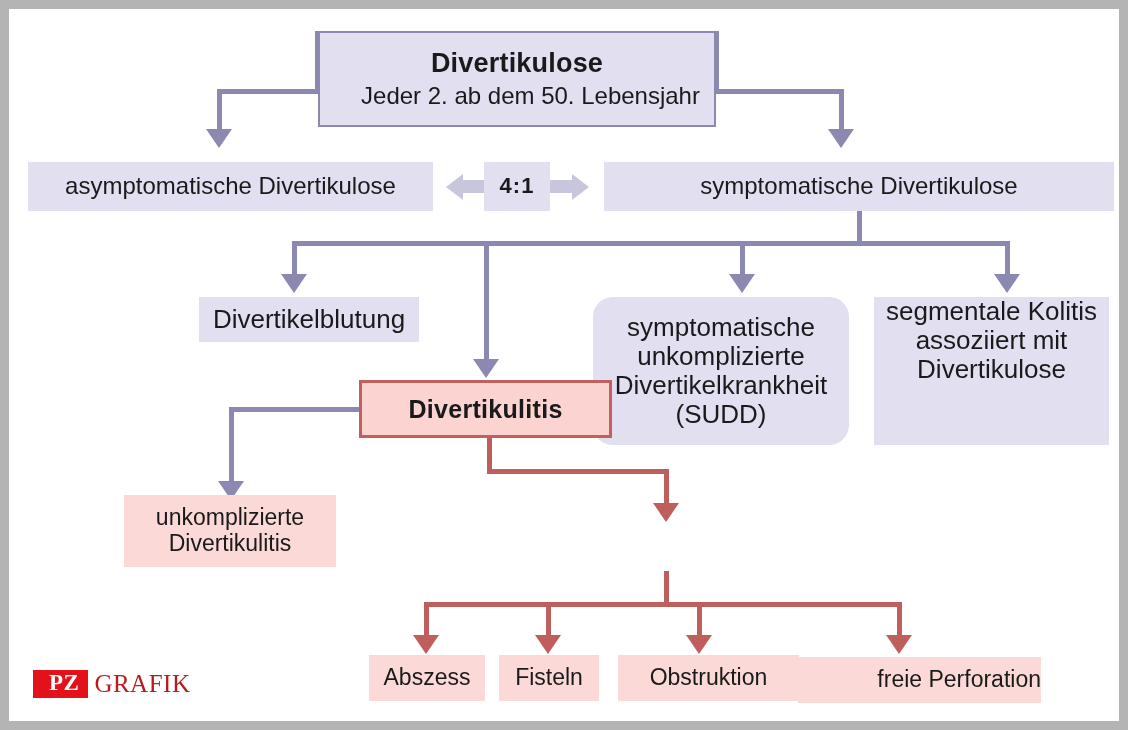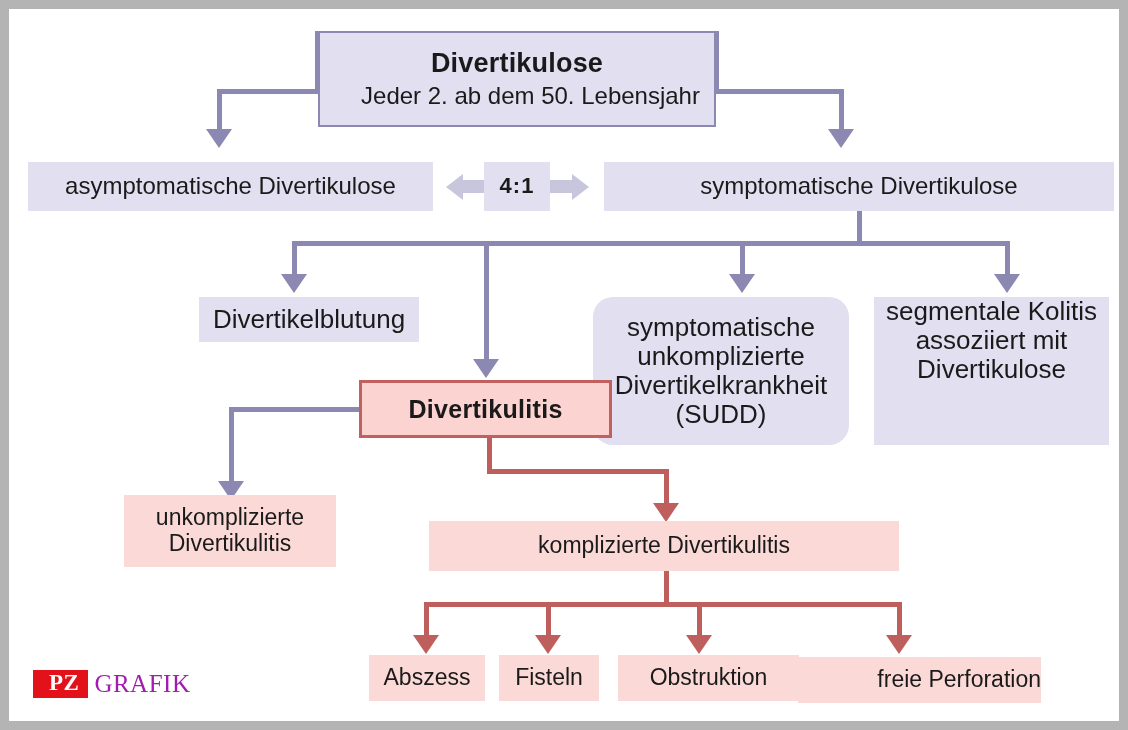--- a/index.html
+++ b/index.html
@@ -61,21 +61,21 @@
 
   
   #logo{position:absolute;z-index:8;display:flex;align-items:center;}
   #logo .pz{
     background:#e3121a;color:#ffffff;
     font-family:"Liberation Serif", serif;font-weight:bold;
     font-size:23px;padding:1px 9px 2px 16px;letter-spacing:.5px;
     line-height:1.05;
   }
   #logo .grafik{
-    color:#a21caf;font-family:"Liberation Serif", serif;
+    color:#b91c1c;font-family:"Liberation Serif", serif;
     font-size:25px;letter-spacing:.5px;margin-left:6px;
   }
 </style>
 </head>
 <body>
 
 <div id="frame">
   <div id="canvas">
 
     <div class="node titlebox" style="left:309px;top:22px;width:398px;height:96px;">
@@ -152,23 +152,20 @@
     <div class="ln rv" style="left:478px;top:429px;width:5px;height:35px;"></div>
     <div class="ln rv" style="left:478px;top:460px;width:182px;height:5px;"></div>
     <div class="ln rv" style="left:655px;top:460px;width:5px;height:38px;"></div>
     <div class="ah ah-down-r" style="left:644px;top:494px;"></div>
 
     <div class="node pink t-row4" style="left:115px;top:486px;width:212px;height:72px;flex-direction:column;">
       <span>unkomplizierte</span>
       <span>Divertikulitis</span>
     </div>
 
-    <div class="node pink t-row4" style="left:420px;top:512px;width:470px;height:50px;">
-      <span>komplizierte Divertikulitis</span>
-    </div>
 
     <div class="ln rv" style="left:655px;top:562px;width:5px;height:34px;"></div>
     <div class="ln rv" style="left:415px;top:593px;width:478px;height:5px;"></div>
 
     <div class="ln rv" style="left:415px;top:593px;width:5px;height:35px;"></div>
     <div class="ah ah-down-r" style="left:404px;top:626px;"></div>
 
     <div class="ln rv" style="left:537px;top:593px;width:5px;height:35px;"></div>
     <div class="ah ah-down-r" style="left:526px;top:626px;"></div>
 

